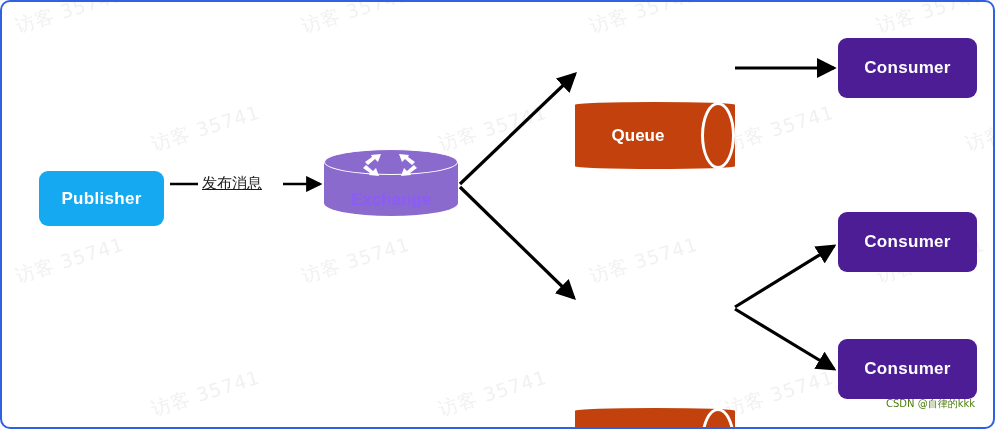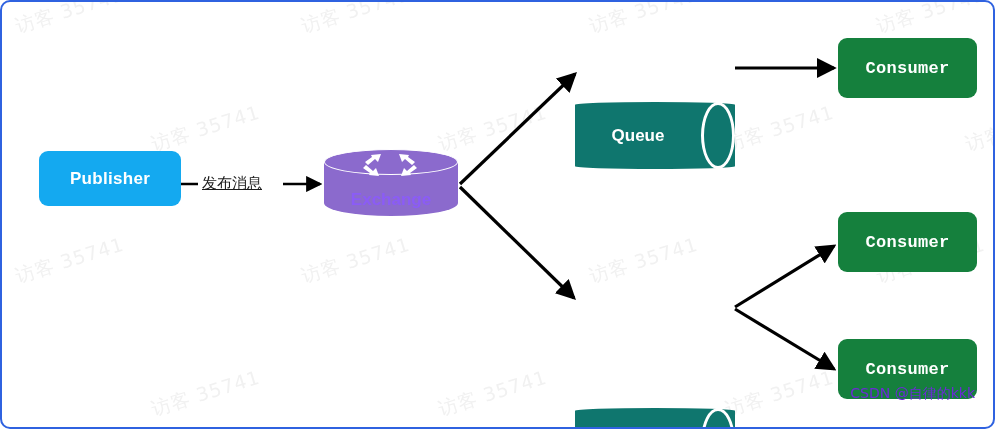--- a/index.html
+++ b/index.html
@@ -47,26 +47,26 @@
   .boxnode{
     display:flex;align-items:center;justify-content:center;
     border-radius:9px;
     color:#ffffff;
     font-weight:bold;
     font-size:17px;
     letter-spacing:.3px;
     box-sizing:border-box;
   }
   .publisher{background:#14A9F0;}
-  .consumer{background:#15803d;font-family:Liberation Mono, monospace;}
+  .consumer{background:#4c1d95;}
 
   
   .cyl-h{
     position:relative;
-    background:#0f766e;
+    background:#c2410c;
     border-radius:999px/50%;
     box-sizing:border-box;
   }
   .cyl-h .cap{
     position:absolute;
     right:0px;top:0px;
     width:34px;height:100%;
     border:3px solid #ffffff;
     border-radius:50%;
     box-sizing:border-box;
@@ -117,22 +117,22 @@
   .edge-label{
     position:absolute;z-index:4;
     font-size:15px;color:#1b1b1b;
     font-family:"DejaVu Sans","Liberation Sans",sans-serif;
     white-space:nowrap;
   }
 
   
   #caption{
     position:absolute;z-index:5;
-    right:18px;bottom:24px;
-    font-size:14px;color:#6d28d9;
+    right:18px;bottom:16px;
+    font-size:10px;color:#4d7c0f;
     font-family:"DejaVu Sans","Liberation Sans",sans-serif;
     white-space:nowrap;
   }
 </style>
 </head>
 <body>
 
 <div id="canvas">
 
   <div id="watermarks">
@@ -174,21 +174,21 @@
 
     <line x1="458" y1="185" x2="572" y2="296" stroke="#000000" stroke-width="3.2" marker-end="url(#ah)"></line>
 
     <line x1="733" y1="66" x2="832" y2="66" stroke="#000000" stroke-width="3.2" marker-end="url(#ah)"></line>
 
     <line x1="733" y1="305" x2="832" y2="244" stroke="#000000" stroke-width="3.2" marker-end="url(#ah)"></line>
 
     <line x1="733" y1="307" x2="832" y2="367" stroke="#000000" stroke-width="3.2" marker-end="url(#ah)"></line>
   </svg>
 
-  <div class="node boxnode publisher" style="left:37px;top:149px;width:142px;height:55px;">
+  <div class="node boxnode publisher" style="left:37px;top:169px;width:125px;height:55px;">
     <span>Publisher</span>
   </div>
 
   <div class="edge-label" style="left:200px;top:172px;text-decoration:underline;">发布消息</div>
 
   <div class="node cyl-v" style="left:322px;top:147px;width:134px;height:67px;">
     <div class="bottom"></div>
     <div class="body"></div>
     <div class="top"></div>
 

